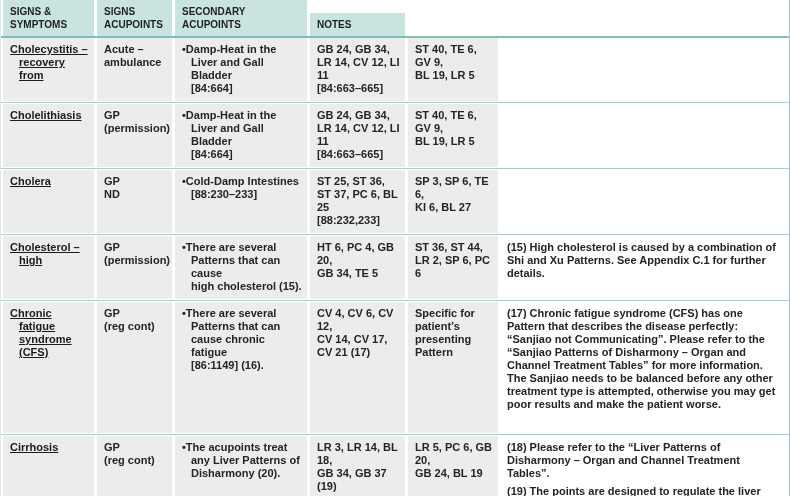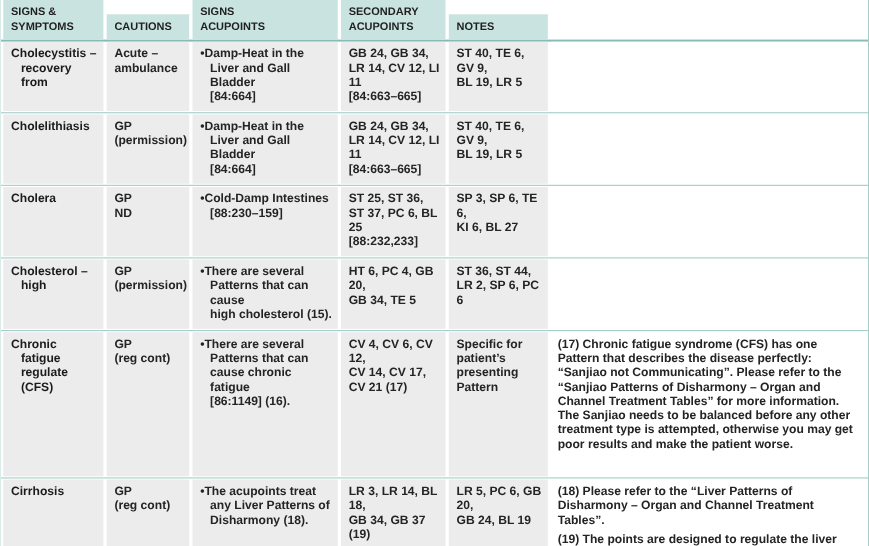--- a/index.html
+++ b/index.html
@@ -51,20 +51,21 @@
   .row .cell.notes {
     background: #ffffff;
     padding-left: 6px;
     padding-right: 8px;
   }
   .pre { white-space: pre-line; }
   .cell.sign {
     font-weight: bold;
     font-size: 11px;
     color: #1b1b1b;
+    text-decoration: underline;
   }
   .cell.sign .hang {
     padding-left: 9px;
     text-indent: -9px;
     white-space: pre-line;
   }
   .bullet {
     padding-left: 9px;
     text-indent: -9px;
     white-space: pre-line;
@@ -89,21 +90,20 @@
   .thead { min-height: 30px; }
 </style>
 </head>
 <body>
 
 <div class="table">
 
   <div class="grid thead">
     <div class="hcell">SIGNS &amp;
 SYMPTOMS</div>
-    <div class="hcell">CAUTIONS</div>
     <div class="hcell">SIGNS
 ACUPOINTS</div>
     <div class="hcell">SECONDARY
 ACUPOINTS</div>
     <div class="hcell">NOTES</div>
   </div>
 
   <div class="grid row r0">
     <div class="cell sign">
         <div class="hang">Cholecystitis –
@@ -146,21 +146,21 @@
   <div class="sep"></div>
 
   <div class="grid row r2">
     <div class="cell sign">
         <div class="hang">Cholera</div>
       </div>
     <div class="cell pre">GP
 ND</div>
     <div class="cell">
         <div class="bullet">Cold-Damp Intestines
-[88:230–159]</div>
+[88:230–233]</div>
       </div>
     <div class="cell pre">ST 25, ST 36,
 ST 37, PC 6, BL 25
 [88:232,233]</div>
     <div class="cell pre">SP 3, SP 6, TE 6,
 KI 6, BL 27</div>
     <div class="cell notes"></div>
   </div>
   <div class="sep"></div>
 
@@ -173,27 +173,30 @@
 (permission)</div>
     <div class="cell">
         <div class="bullet">There are several
 Patterns that can cause
 high cholesterol (15).</div>
       </div>
     <div class="cell pre">HT 6, PC 4, GB 20,
 GB 34, TE 5</div>
     <div class="cell pre">ST 36, ST 44,
 LR 2, SP 6, PC 6</div>
+    <div class="cell notes">
+        <div class="note">(15) High cholesterol is caused by a combination of Shi and Xu Patterns. See Appendix C.1 for further details.</div>
+      </div>
   </div>
   <div class="sep"></div>
 
   <div class="grid row r4">
     <div class="cell sign">
         <div class="hang">Chronic fatigue
-regulate
+syndrome
 (CFS)</div>
       </div>
     <div class="cell pre">GP
 (reg cont)</div>
     <div class="cell">
         <div class="bullet">There are several
 Patterns that can
 cause chronic fatigue
 [86:1149] (16).</div>
       </div>
@@ -212,21 +215,21 @@
 
   <div class="grid row r5">
     <div class="cell sign">
         <div class="hang">Cirrhosis</div>
       </div>
     <div class="cell pre">GP
 (reg cont)</div>
     <div class="cell">
         <div class="bullet">The acupoints treat
 any Liver Patterns of
-Disharmony (18).</div>
+Disharmony (20).</div>
       </div>
     <div class="cell pre">LR 3, LR 14, BL 18,
 GB 34, GB 37 (19)</div>
     <div class="cell pre">LR 5, PC 6, GB 20,
 GB 24, BL 19</div>
     <div class="cell notes">
         <div class="note">(18) Please refer to the “Liver Patterns of Disharmony – Organ and Channel Treatment Tables”.</div>
         <div class="note">(19) The points are designed to regulate the liver thereby halting progress of the disease. This will be much more effective if the trigger/cause (for example, alcohol) can be found and then stopped.</div>
       </div>
   </div>

